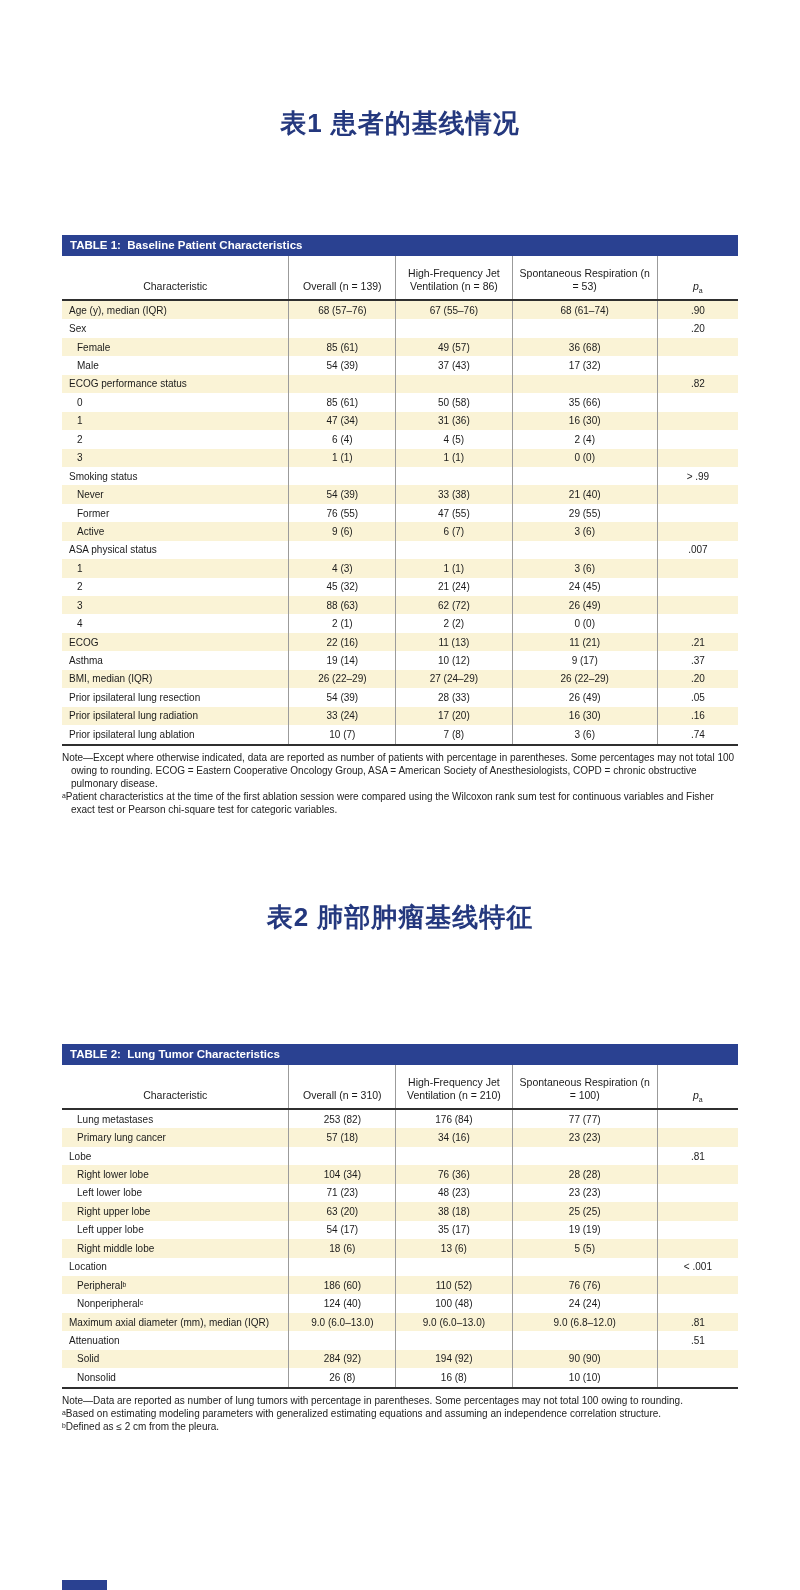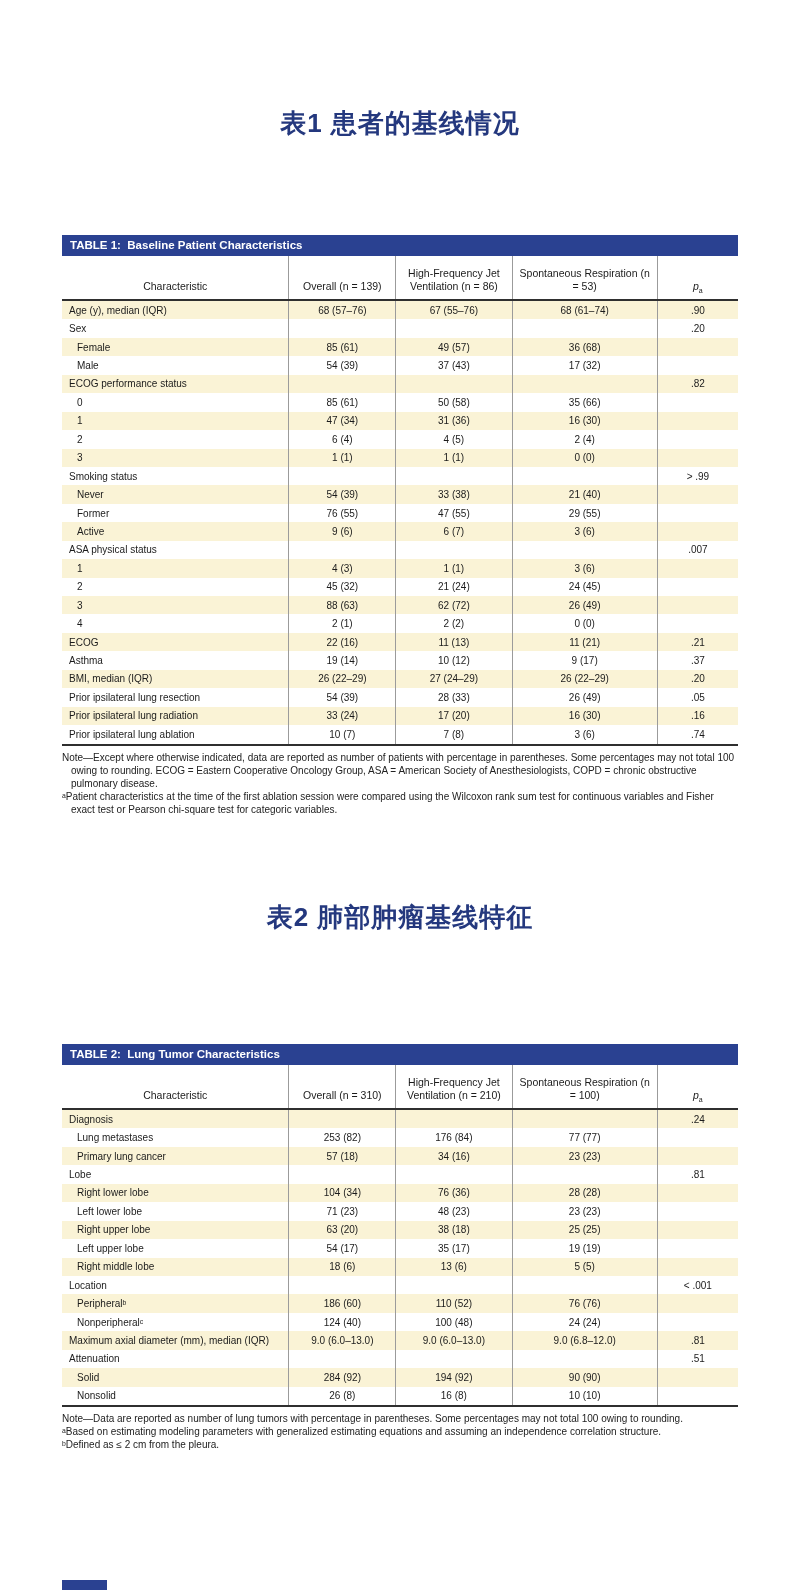--- a/index.html
+++ b/index.html
@@ -42,21 +42,21 @@
   .thead .hc:nth-child(n+2), .trow .tc:nth-child(n+2) {
     border-left: 1px solid var(--border_gray, #9b9b9b);
   }
   .c1 { width: 33.5%; }
   .c2 { width: 15.8%; }
   .c3 { width: 17.2%; }
   .c4 { width: 21.5%; }
   .c5 { width: 12.0%; }
 
   .tbody { border-bottom: 2px solid var(--border_dark, #2f2f2f); }
-  .trow { display: flex; height: 18.45px; font-size: 10px; }
+  .trow { display: flex; height: 18.45px; font-size: 10px; justify-content: center; }
   .trow.zebra { background: var(--zebra_cream, #faf3d6); }
   .tc {
     box-sizing: border-box; display: flex; align-items: center;
     overflow: hidden; white-space: nowrap;
   }
   .tc.c1 { justify-content: flex-start; padding-left: 7px; }
   .tc.c1.ind { padding-left: 15px; }
   .tc.c2, .tc.c3, .tc.c4, .tc.c5 { justify-content: center; text-align: center; }
 
   .p-head i { font-style: italic; }
@@ -272,27 +272,20 @@
     <div class="hc c1">Characteristic</div>
     <div class="hc c2">Overall (n = 310)</div>
     <div class="hc c3">High-Frequency Jet Ventilation (n = 210)</div>
     <div class="hc c4">Spontaneous Respiration (n = 100)</div>
     <div class="hc c5 p-head">
         <i>p</i>
         <sup>a</sup>
       </div>
   </div>
   <div class="tbody">
-      <div class="trow zebra">
-        <div class="tc c1">Diagnosis</div>
-        <div class="tc c2"></div>
-        <div class="tc c3"></div>
-        <div class="tc c4"></div>
-        <div class="tc c5">.24</div>
-      </div>
       <div class="trow">
         <div class="tc c1 ind">Lung metastases</div>
         <div class="tc c2">253 (82)</div>
         <div class="tc c3">176 (84)</div>
         <div class="tc c4">77 (77)</div>
         <div class="tc c5"></div>
       </div>
       <div class="trow zebra">
         <div class="tc c1 ind">Primary lung cancer</div>
         <div class="tc c2">57 (18)</div>

